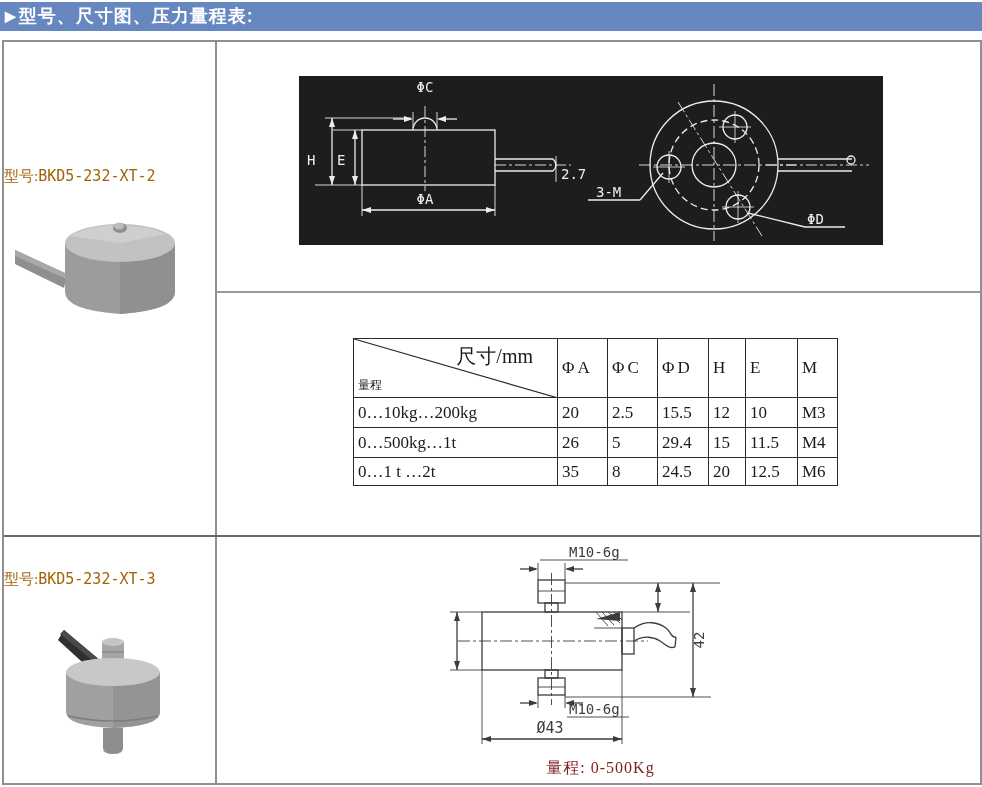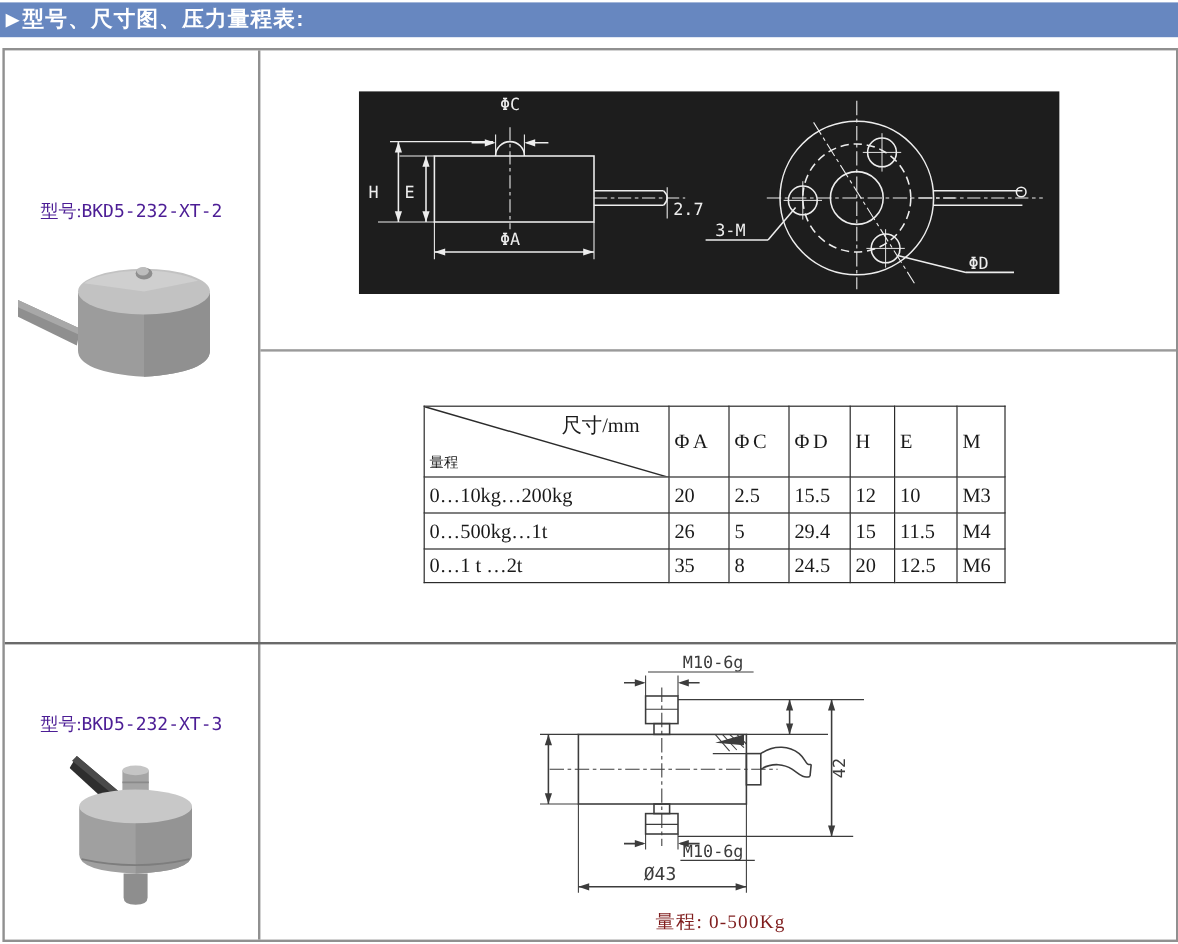--- a/index.html
+++ b/index.html
@@ -7,38 +7,38 @@
         font-family:"Liberation Serif",serif;}
   .header-bar{position:absolute;left:0;top:2px;width:982px;height:29px;line-height:29px;
         color:#fff;font-family:"Liberation Sans",sans-serif;font-weight:bold;font-size:18px;
         letter-spacing:1px;padding-left:5px;box-sizing:border-box;}
   .header-bar .arrow{font-size:14px;margin-right:2px;position:relative;top:-1px;}
   .main-box{position:absolute;left:2px;top:40px;width:980px;height:745px;
         border:2px solid #909090;box-sizing:border-box;}
   .vdiv{position:absolute;left:211px;top:0;width:2px;height:741px;background:#909090;}
   .hdiv-row{position:absolute;left:0;top:493px;width:976px;height:2px;background:#6a6a6a;}
   .hdiv-inner{position:absolute;left:213px;top:249px;width:763px;height:2px;background:#9a9a9a;}
-  .cell-label{position:absolute;left:0;width:211px;text-align:center;font-size:15px;color:#4c1d95;}
+  .cell-label{position:absolute;left:0;width:211px;font-size:15px;color:#a16207;}
   .cell-label .code{font-family:"DejaVu Sans Mono",monospace;font-size:15px;}
   .lbl1{top:125px;}
-  .lbl2{top:528px;margin-top:24px;}
+  .lbl2{top:528px;}
   .photo1{position:absolute;left:11px;top:180px;}
   .photo2{position:absolute;left:54px;top:588px;}
   .drawing1{position:absolute;left:295px;top:34px;}
   .drawing2{position:absolute;left:424px;top:501px;}
   .caption2{position:absolute;left:424px;top:716px;width:345px;text-align:center;
         font-size:16px;color:#7f1d1d;letter-spacing:1px;}
   .table-wrap{position:absolute;left:349px;top:296px;}
   table.spec{border-collapse:collapse;table-layout:fixed;font-family:"Liberation Serif",serif;
         font-size:17px;color:#1a1a1a;}
   table.spec td,table.spec th{border:1.5px solid #2b2b2b;padding:0 0 0 4px;text-align:left;
         font-weight:normal;vertical-align:middle;overflow:hidden;white-space:nowrap;}
   table.spec th.colh{letter-spacing:3px;}
   .corner{position:relative;padding:0 !important;}
-  .corner .c-top{position:absolute;top:4px;right:24px;font-size:17px;}
+  .corner .c-top{position:absolute;top:4px;right:24px;font-size:20px;}
   .corner .c-bot{position:absolute;bottom:3px;left:4px;font-size:12px;}
   .corner svg{position:absolute;left:0;top:0;}
   text{font-family:"DejaVu Sans Mono",monospace;}
 </style>
 </head>
 <body>
 
 <div class="page">
 
   <div class="header-bar" style="background:#6787c0">

